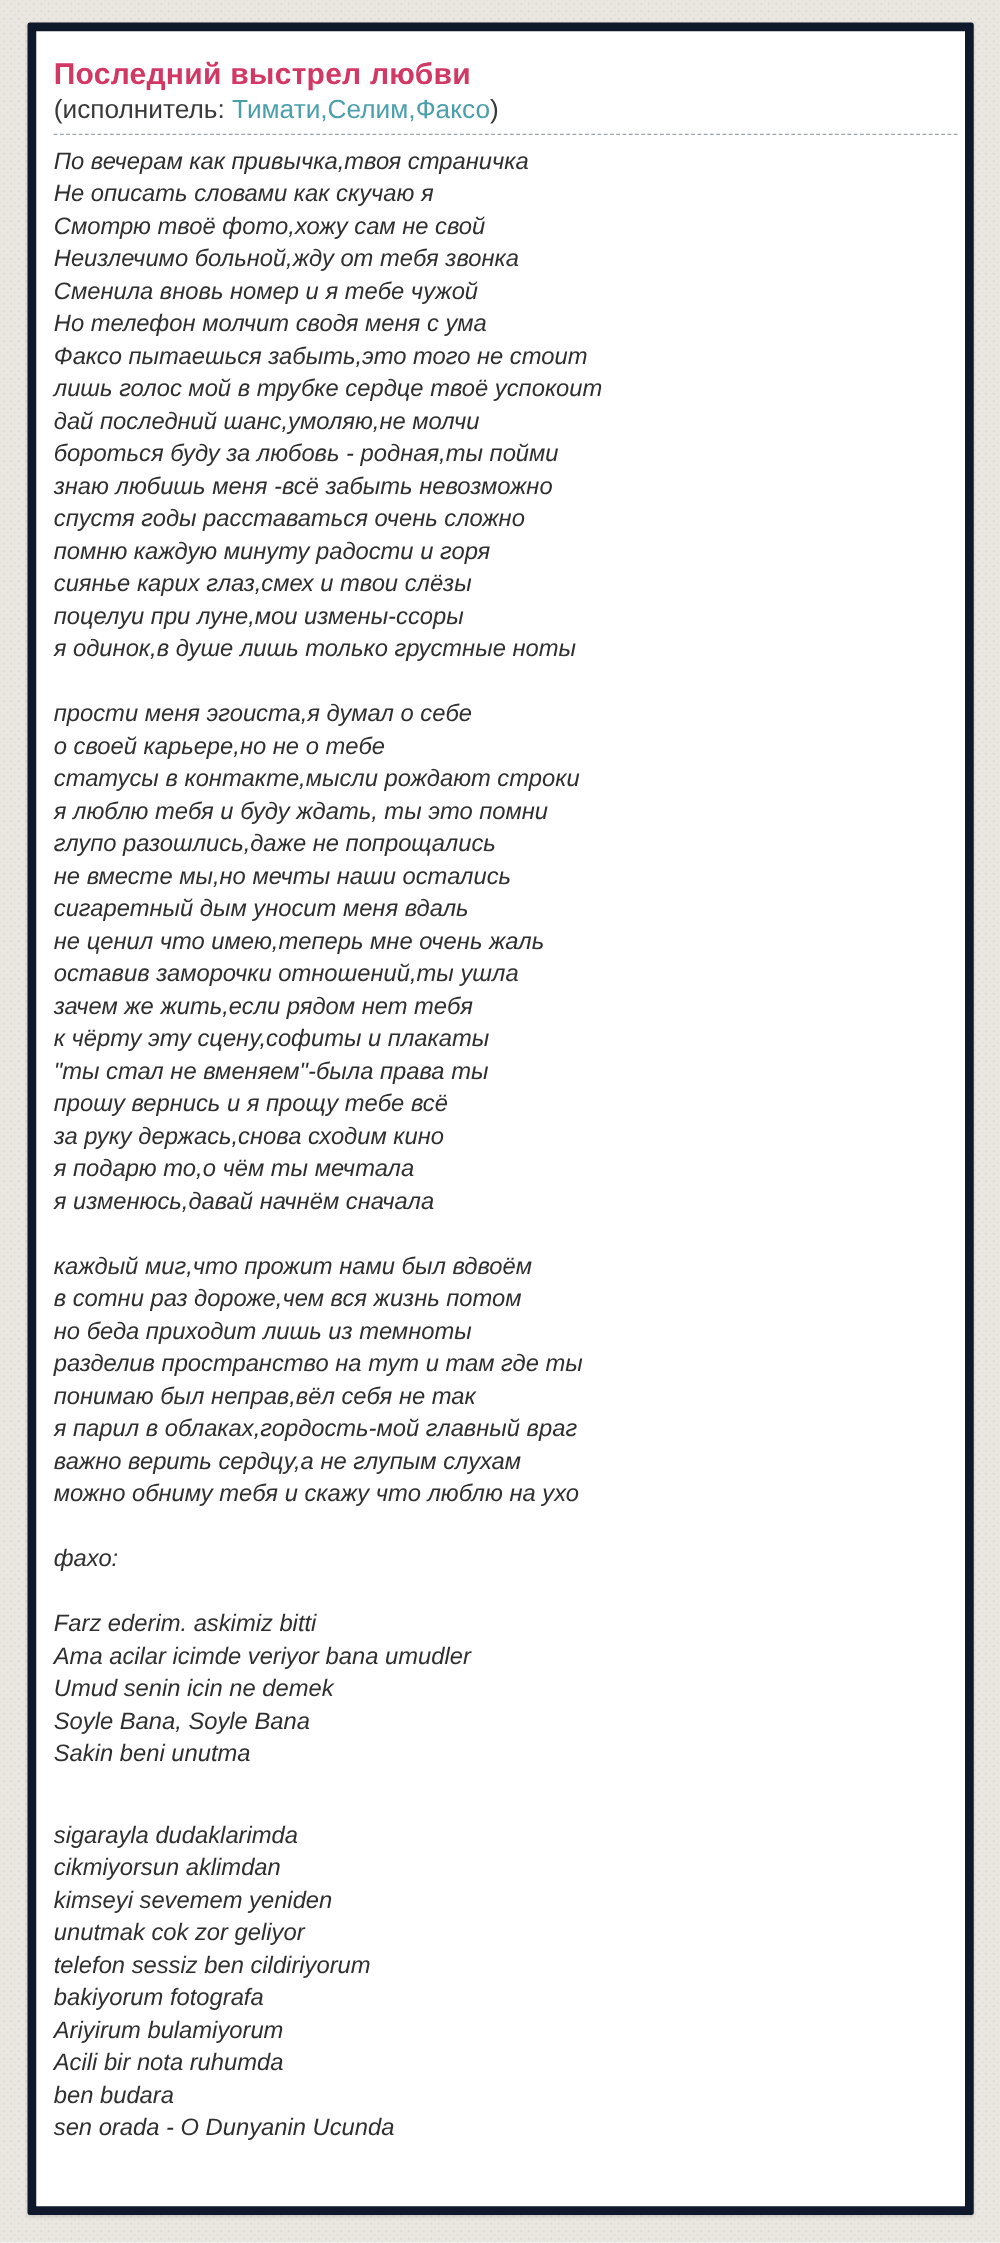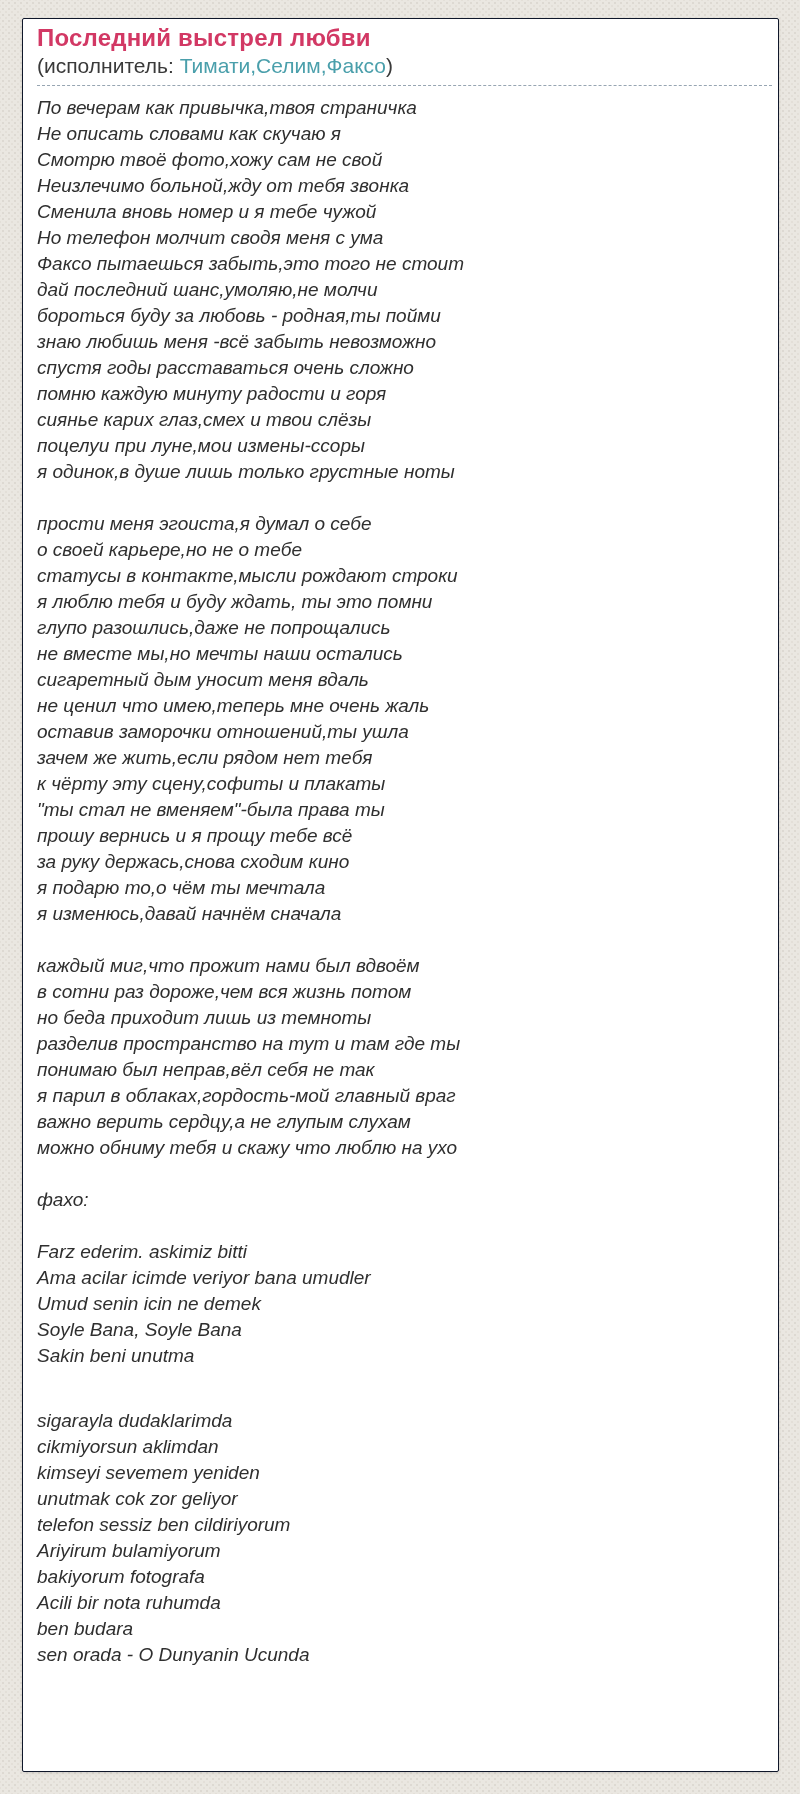--- a/index.html
+++ b/index.html
@@ -18,24 +18,24 @@
   }
   .page {
     width: 800px;
     min-height: 1794px;
     padding: 18px 21px 22px 22px;
   }
   .card {
     width: 757px;
     min-height: 1754px;
     background: #ffffff;
-    border: 1px solid #0f172a;
+    border: 7px solid #0f172a;
     border-radius: 2px;
     box-shadow: 0 1px 3px rgba(90,85,75,0.18);
-    padding: 4px 6px 28px 14px;
+    padding: 20px 6px 28px 14px;
   }
   .header {
     border-bottom: 1px dashed #97a5b2;
     padding-bottom: 9px;
     margin-bottom: 9px;
   }
   .title {
     font-size: 24px;
     font-weight: bold;
     color: #d23864;
@@ -73,20 +73,21 @@
     </div>
     <div class="lyrics">
         <div class="stanza">
           <div class="line">По вечерам как привычка,твоя страничка</div>
           <div class="line">Не описать словами как скучаю я</div>
           <div class="line">Смотрю твоё фото,хожу сам не свой</div>
           <div class="line">Неизлечимо больной,жду от тебя звонка</div>
           <div class="line">Сменила вновь номер и я тебе чужой</div>
           <div class="line">Но телефон молчит сводя меня с ума</div>
           <div class="line">Факсо пытаешься забыть,это того не стоит</div>
+          <div class="line">лишь голос мой в трубке сердце твоё успокоит</div>
           <div class="line">дай последний шанс,умоляю,не молчи</div>
           <div class="line">бороться буду за любовь - родная,ты пойми</div>
           <div class="line">знаю любишь меня -всё забыть невозможно</div>
           <div class="line">спустя годы расставаться очень сложно</div>
           <div class="line">помню каждую минуту радости и горя</div>
           <div class="line">сиянье карих глаз,смех и твои слёзы</div>
           <div class="line">поцелуи при луне,мои измены-ссоры</div>
           <div class="line">я одинок,в душе лишь только грустные ноты</div>
         </div>
         <div class="stanza">
@@ -126,21 +127,21 @@
           <div class="line">Umud senin icin ne demek</div>
           <div class="line">Soyle Bana, Soyle Bana</div>
           <div class="line">Sakin beni unutma</div>
         </div>
         <div class="stanza">
           <div class="line">sigarayla dudaklarimda</div>
           <div class="line">cikmiyorsun aklimdan</div>
           <div class="line">kimseyi sevemem yeniden</div>
           <div class="line">unutmak cok zor geliyor</div>
           <div class="line">telefon sessiz ben cildiriyorum</div>
+          <div class="line">bakiyorum fotografa</div>
           <div class="line">Ariyirum bulamiyorum</div>
-          <div class="line">bakiyorum fotografa</div>
           <div class="line">Acili bir nota ruhumda</div>
           <div class="line">ben budara</div>
           <div class="line">sen orada - O Dunyanin Ucunda</div>
         </div>
       </div>
   </div>
 </div>
 
 </body></html>

